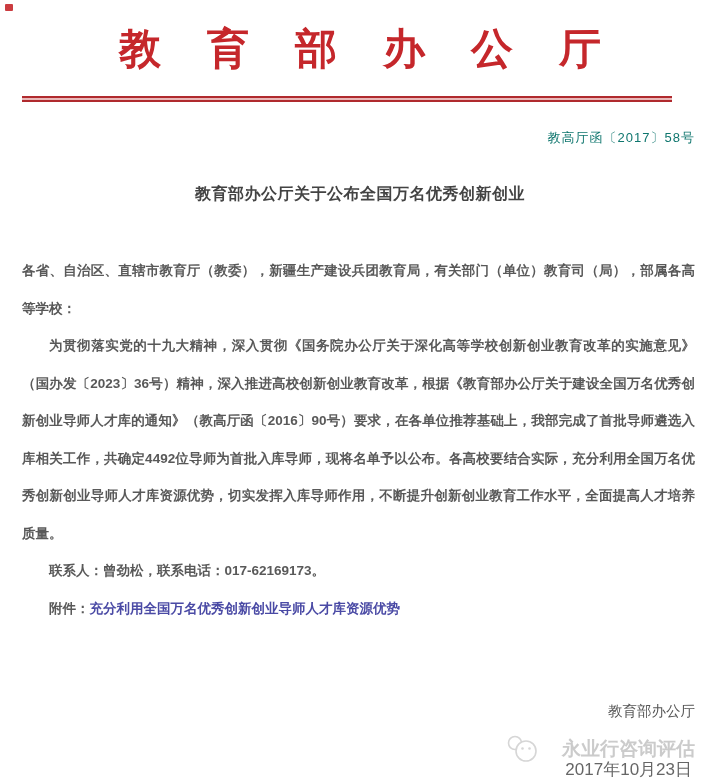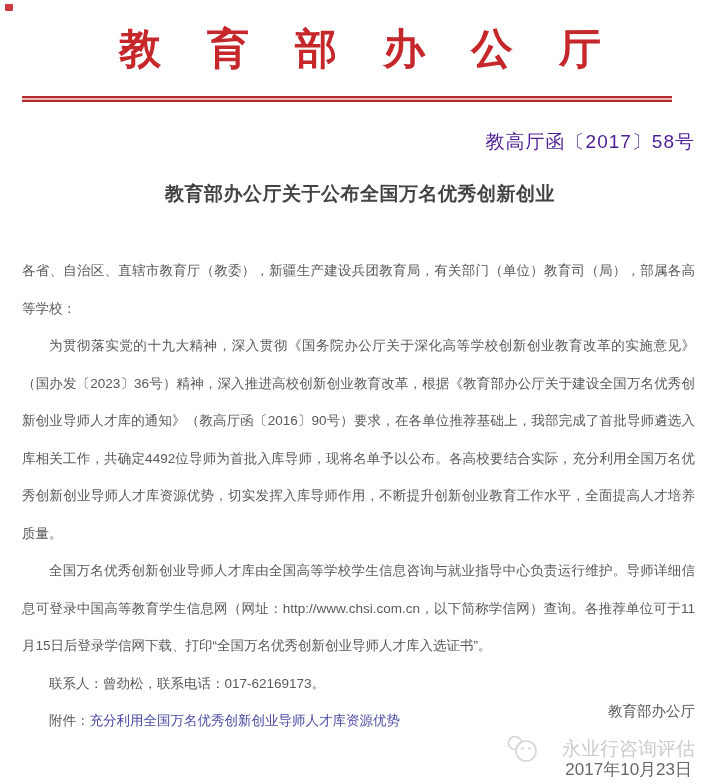--- a/index.html
+++ b/index.html
@@ -27,57 +27,57 @@
 
   .red-rule {
     position:absolute; top:96px; left:22px; width:650px;
     height:2px; background:#e9b9b9;
     border-top:2px solid var(--rule-red,#b02a2e);
     border-bottom:2px solid var(--rule-red,#b02a2e);
   }
 
   .doc-number {
     position:absolute; top:129px; right:25px;
-    font-size:19px; color:#4c1d95; letter-spacing:1px;
+    font-size:13px; color:#0f766e; letter-spacing:1px;
   }
 
   .title {
     position:absolute; top:179px; left:40px; right:40px;
     text-align:center; font-weight:bold;
-    font-size:19px; line-height:29px;
+    font-size:16px; line-height:29px;
     color:var(--title-text,#434343); letter-spacing:0.5px;
   }
 
   .body-text {
     position:absolute; top:252px; left:22px; width:673px;
     font-size:13.5px; line-height:37.5px;
     color:var(--body-text,#595959);
     text-align:justify;
   }
-  .body-text p { margin:0; }
+  .body-text p { margin:0;font-weight:bold; }
   .indent { text-indent:2em; }
   .para-1 { margin-top:10px; }
   .para-2 { margin-top:2px; }
   .contact-line { margin-top:0; }
   .attachment-line { margin-top:10px; }
   .attachment-line a {
     color:var(--link,#4a4aa5);
     text-decoration:none; cursor:pointer;
   }
 
   .signature {
     position:absolute; top:702px; right:25px;
     font-size:14.5px; color:#565656;
   }
 
   .watermark {
     position:absolute; top:733px; right:25px;
     display:flex; align-items:center; gap:20px;
     color:var(--watermark,#cbcbcb);
-    font-size:19px; z-index:1; white-space:nowrap;
+    font-size:19px; z-index:1; white-space:nowrap;font-weight:bold;
   }
   .watermark svg { display:block; }
 
   .sign-date {
     position:absolute; top:758px; right:28px;
     font-size:17px; color:#666666; z-index:2;
   }
 </style>
 </head>
 <body>
@@ -96,21 +96,20 @@
 
   <div class="title">
     <div>教育部办公厅关于公布全国万名优秀创新创业</div>
   </div>
 
   <div class="body-text">
     <p class="salutation">各省、自治区、直辖市教育厅（教委），新疆生产建设兵团教育局，有关部门（单位）教育司（局），部属各高等学校：</p>
 
     <p class="indent para-1">为贯彻落实党的十九大精神，深入贯彻《国务院办公厅关于深化高等学校创新创业教育改革的实施意见》（国办发〔2023〕36号）精神，深入推进高校创新创业教育改革，根据《教育部办公厅关于建设全国万名优秀创新创业导师人才库的通知》（教高厅函〔2016〕90号）要求，在各单位推荐基础上，我部完成了首批导师遴选入库相关工作，共确定4492位导师为首批入库导师，现将名单予以公布。各高校要结合实际，充分利用全国万名优秀创新创业导师人才库资源优势，切实发挥入库导师作用，不断提升创新创业教育工作水平，全面提高人才培养质量。</p>
 
-    <p class="indent para-2">全国万名优秀创新创业导师人才库由全国高等学校学生信息咨询与就业指导中心负责运行维护。导师详细信息可登录中国高等教育学生信息网（网址：http://www.chsi.com.cn，以下简称学信网）查询。各推荐单位可于11月15日后登录学信网下载、打印“全国万名优秀创新创业导师人才库入选证书”。</p>
 
     <p class="indent contact-line">联系人：曾劲松，联系电话：017-62169173。</p>
 
     <p class="indent attachment-line">
       <span>附件：</span><a>充分利用全国万名优秀创新创业导师人才库资源优势</a>
     </p>
   </div>
 
   <div class="signature">教育部办公厅</div>
 

